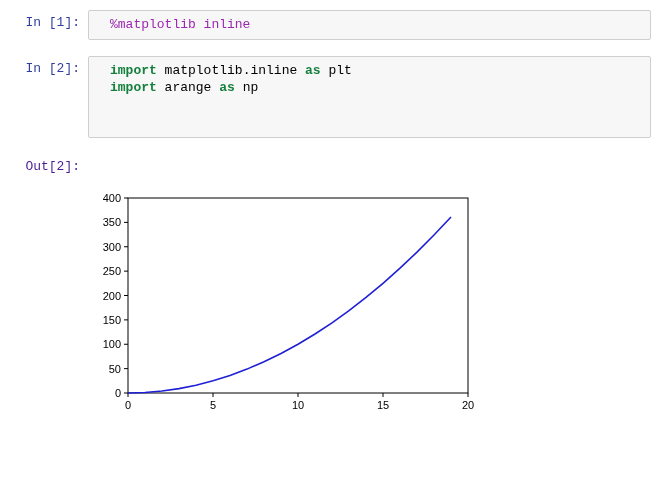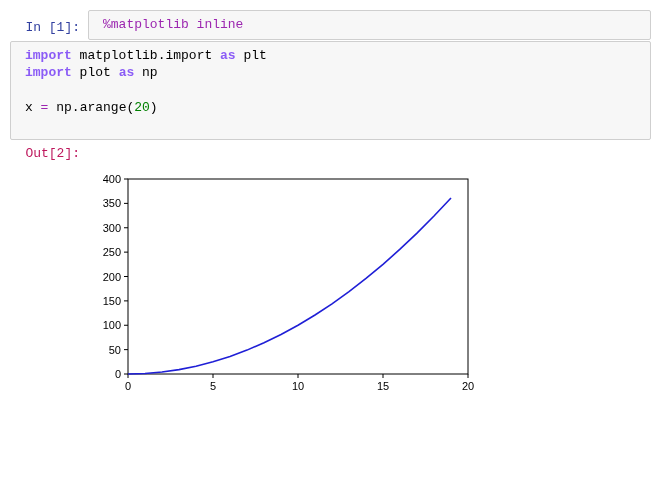--- a/index.html
+++ b/index.html
@@ -7,78 +7,76 @@
     font-size: 13px;
     margin: 0;
     padding: 10px;
     background: #fff;
     color: #000;
     width: 661px;
     box-sizing: border-box;
   }
   .cell {
     display: flex;
-    margin-bottom: 1px;
-    align-items: center;
+    margin-bottom: 16px;
+    align-items: flex-start;
   }
   .prompt {
     width: 70px;
     flex-shrink: 0;
     text-align: right;
     padding-right: 8px;
     padding-top: 5px;
     font-size: 13px;
   }
   .prompt.in { color: #303F9F; }
-  .prompt.out { color: #be185d; }
+  .prompt.out { color: #4c1d95; }
   .input-area {
     flex: 1;
     background: #f7f7f7;
     border: 1px solid #cfcfcf;
     border-radius: 2px;
-    padding: 5px 14px;
+    padding: 5px 21px;
     line-height: 1.35;
   }
   .output-area {
     flex: 1;
     padding: 5px 7px;
     line-height: 1.35;
   }
-  .kw { color: #8b5cf6; font-weight: bold; }
+  .kw { color: #15803d; font-weight: bold; }
   .op { color: #9C27B0; }
   .num { color: #008000; }
   .mag { color: #9C27B0; }
   .chart-wrap {
     margin-left: 78px;
     margin-top: 10px;
   }
   svg { display:block; }
 </style>
 </head>
 <body>
 
 <div class="cell">
   <div class="prompt in">In [1]:</div>
   <div class="input-area">
     <span class="mag">%matplotlib inline</span>
   </div>
 </div>
 
 <div class="cell">
+  <div class="prompt in">In [2]:</div>
   <div class="input-area">
     <div>
-      <span class="kw">import</span><span> matplotlib.import </span><span class="kw">as</span><span> plt</span>
+      <span class="kw">import</span><span> matplotlib.inline </span><span class="kw">as</span><span> plt</span>
     </div>
     <div>
-      <span class="kw">import</span><span> plot </span><span class="kw">as</span><span> np</span>
+      <span class="kw">import</span><span> arange </span><span class="kw">as</span><span> np</span>
     </div>
     <div>&nbsp;</div>
-    <div>
-      <span>x </span><span class="op">=</span><span> np.arange(</span><span class="num">20</span><span>)</span>
-    </div>
     <div>&nbsp;</div>
   </div>
 </div>
 
 <div class="cell">
   <div class="prompt out">Out[2]:</div>
 </div>
 
 <div class="chart-wrap">
   <svg id="chart-svg" width="390" height="225">

